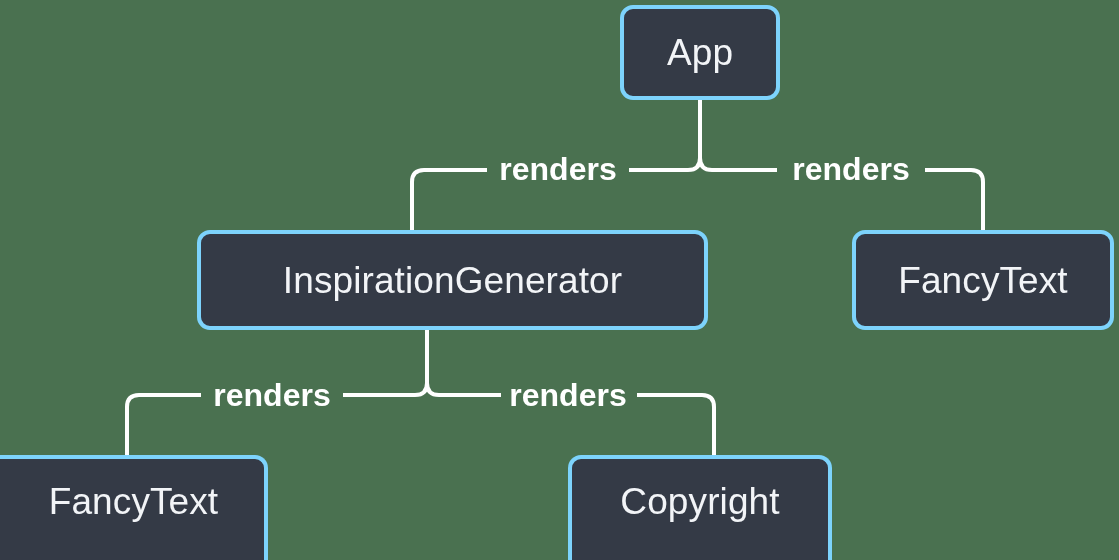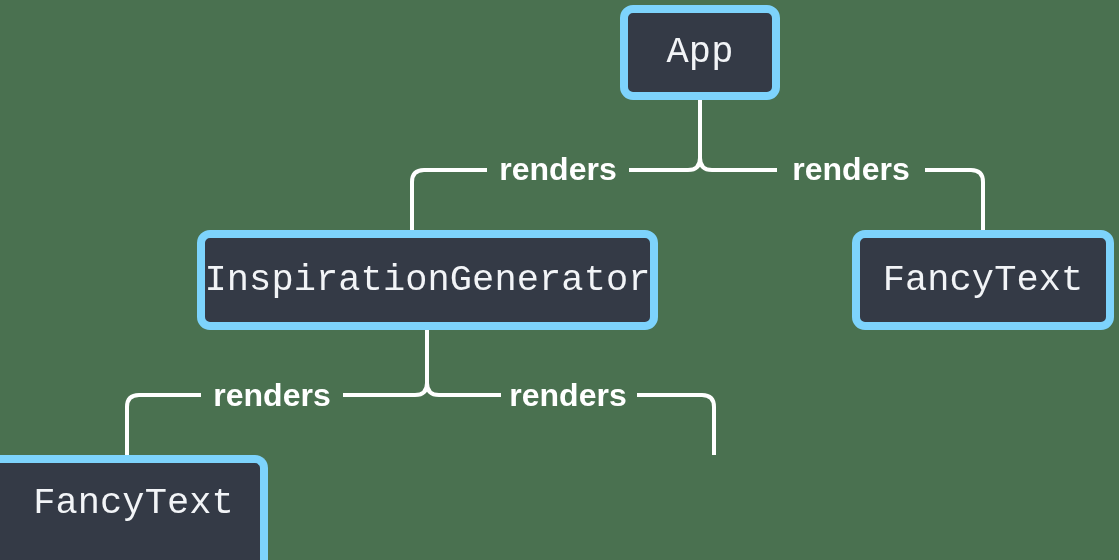--- a/index.html
+++ b/index.html
@@ -21,27 +21,27 @@
     left: 0;
     top: 0;
     width: 1119px;
     height: 560px;
     pointer-events: none;
   }
   .node {
     position: absolute;
     box-sizing: border-box;
     background: #343a46;
-    border: 8px solid #7dd3fc;
+    border: 4px solid #7dd3fc;
     border-radius: 13px;
     display: flex;
     align-items: center;
     justify-content: center;
     color: #f2f4f7;
-    font-family: Liberation Mono, monospace;
+    font-family: Liberation Sans, sans-serif;
     font-weight: 400;
     letter-spacing: 0.1px;
     white-space: nowrap;
     z-index: 2;
   }
   .node-label {
     display: block;
     line-height: 1;
   }
   
@@ -49,21 +49,21 @@
     left: 620px;
     top: 5px;
     width: 160px;
     height: 95px;
     font-size: 37px;
   }
   
   #node-inspirationgenerator {
     left: 197px;
     top: 230px;
-    width: 461px;
+    width: 511px;
     height: 100px;
     font-size: 37px;
   }
   
   #node-fancytext-right {
     left: 852px;
     top: 230px;
     width: 262px;
     height: 100px;
     font-size: 37px;
@@ -143,20 +143,23 @@
   </div>
 
   <div class="node" id="node-fancytext-right">
     <span class="node-label">FancyText</span>
   </div>
 
   <div class="node" id="node-fancytext-bottom">
     <span class="node-label">FancyText</span>
   </div>
 
+  <div class="node" id="node-copyright">
+    <span class="node-label">Copyright</span>
+  </div>
 
   <span class="edge-label" id="edge-label-app-ig">renders</span>
 
   <span class="edge-label" id="edge-label-app-ft">renders</span>
 
   <span class="edge-label" id="edge-label-ig-ft">renders</span>
 
   <span class="edge-label" id="edge-label-ig-cr">renders</span>
 
 </div>

